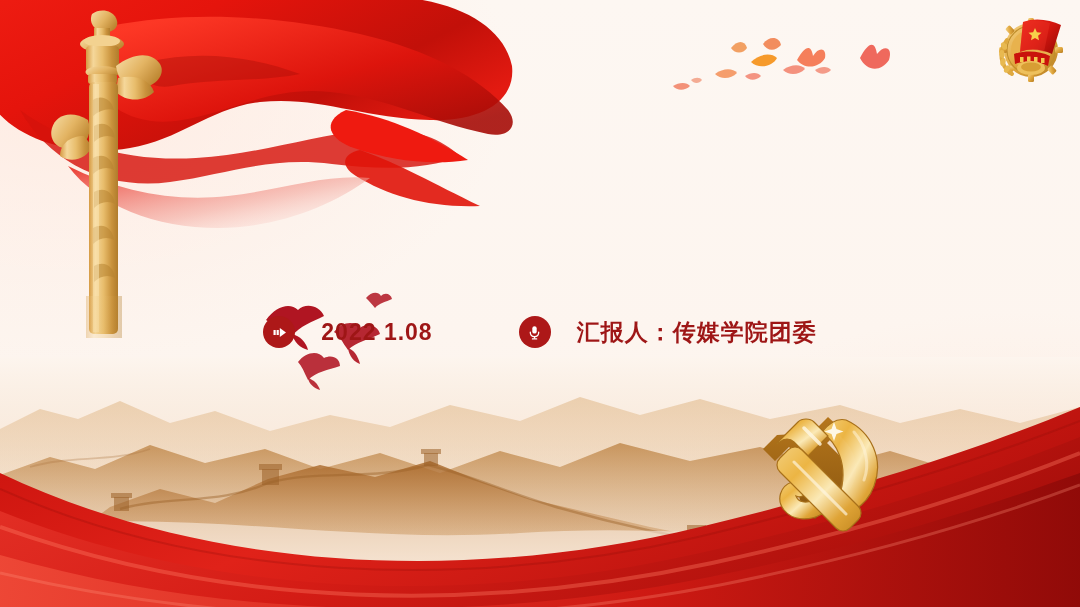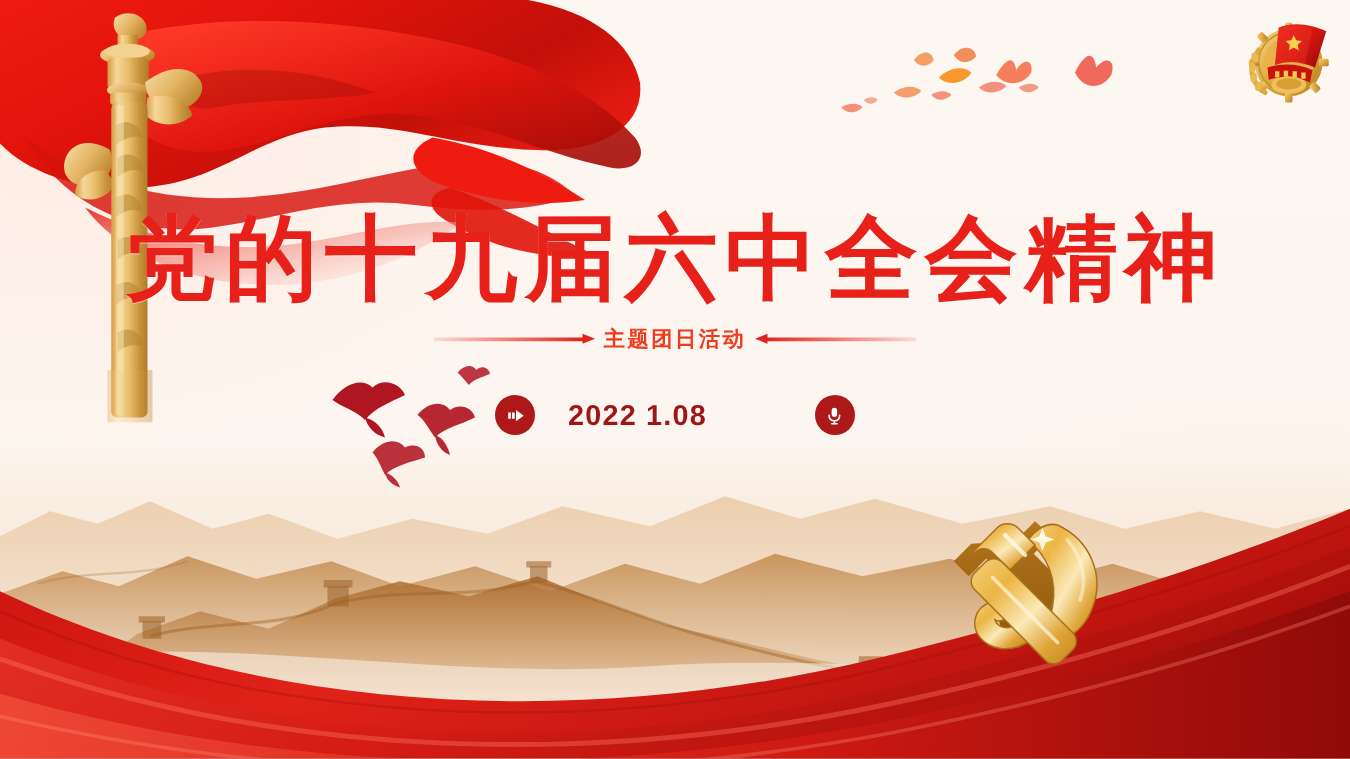--- a/index.html
+++ b/index.html
@@ -360,28 +360,20 @@
         <path d="M100,60 C106,62 110,68 112,76 C106,74 101,68 100,60 Z" opacity=".92"></path>
         <path d="M50,74 C58,64 70,62 76,70 C84,66 92,70 92,78
                  C80,82 68,84 60,92 C56,84 54,78 50,74 Z" opacity=".88"></path>
         <path d="M60,90 C66,92 70,96 72,102 C66,100 61,96 60,90 Z" opacity=".88"></path>
         <path d="M118,10 C123,4 130,3 133,8 C137,4 143,6 144,11
                  C138,14 131,15 127,20 C124,16 121,13 118,10 Z" opacity=".85"></path>
       </g>
     </svg>
   </div>
 
-  <div class="title-block">
-    <h1 class="main-title">党的十九届六中全会精神</h1>
-    <div class="subtitle-row">
-      <span class="sub-rule left"></span>
-      <span class="subtitle">主题团日活动</span>
-      <span class="sub-rule right"></span>
-    </div>
-  </div>
 
   <div class="meta-row">
 
     <div class="meta-item">
       <span class="meta-icon">
         <svg width="17" height="17" viewBox="0 0 17 17">
           <rect x="2.5" y="6" width="2.2" height="5" fill="#fff"></rect>
           <rect x="5.6" y="6" width="2.2" height="5" fill="#fff"></rect>
           <path d="M8.8,4 L15,8.5 L8.8,13 Z" fill="#fff"></path>
         </svg>
@@ -391,20 +383,21 @@
 
     <div class="meta-item">
       <span class="meta-icon">
         <svg width="17" height="17" viewBox="0 0 17 17">
           <rect x="6.3" y="2.2" width="4.4" height="7.4" rx="2.2" fill="#fff"></rect>
           <path d="M4.3,8.2 C4.3,11.2 6,12.6 8.5,12.6 C11,12.6 12.7,11.2 12.7,8.2" stroke="#fff" stroke-width="1.3" fill="none" stroke-linecap="round"></path>
           <rect x="7.9" y="12.4" width="1.3" height="2.3" fill="#fff"></rect>
           <rect x="5.8" y="14.3" width="5.5" height="1.3" rx=".6" fill="#fff"></rect>
         </svg>
       </span>
+      <span class="meta-text">汇报人：传媒学院团委</span>
     </div>
 
   </div>
 
   <div class="party-emblem">
     <svg viewBox="0 0 205 160">
       <defs>
         <linearGradient id="pgold" x1="0" y1="0" x2="1" y2="1">
           <stop offset="0%" stop-color="#f3cf7c"></stop>
           <stop offset="28%" stop-color="#ecb544"></stop>

